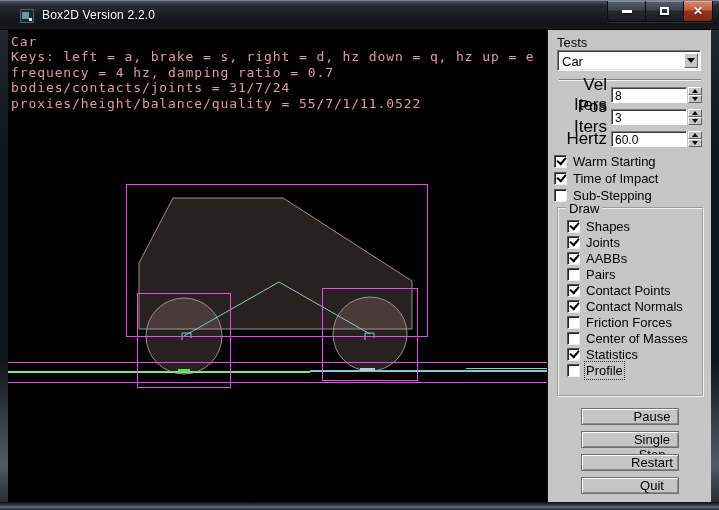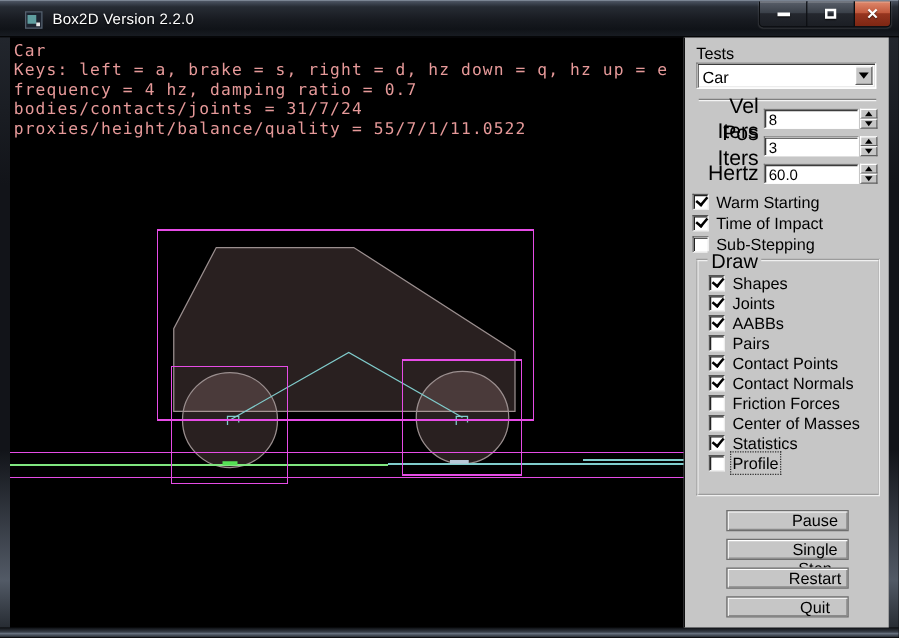--- a/index.html
+++ b/index.html
@@ -79,21 +79,21 @@
   .cb-row { display:flex; align-items:center; height:13px; }
   .cb-box { width:13px; height:13px; background:#fff; border:1px solid; border-color:#555 #eee #eee #555;
     box-shadow:inset 1px 1px 0 #222; position:relative; flex:none; }
   .cb-row .cb-label { margin-left:6px; font-size:13px; white-space:nowrap; }
   .cb-row.checked .cb-box::after { content:""; position:absolute; left:2px; top:1px; width:7px; height:4px;
     border-left:2px solid #000; border-bottom:2px solid #000; transform:rotate(-50deg); }
   .cb-row.focused .cb-label { outline:1px dotted #333; outline-offset:1px; }
 
   .draw-group { position:absolute; left:9px; top:177px; width:147px; height:190px;
     border:2px groove #f0f0f0; }
-  .draw-title { position:absolute; left:7px; top:-8px; background:#c6c6c6; padding:0 3px; font-size:16px; }
+  .draw-title { position:absolute; left:7px; top:-8px; background:#c6c6c6; padding:0 3px; font-size:13px; }
   .draw-list { position:absolute; left:8px; top:11px; display:flex; flex-direction:column; gap:3px; }
 
   .buttons { position:absolute; left:33px; top:378px; display:flex; flex-direction:column; gap:6px; }
   .glui-btn { width:98px; height:17px; background:#c6c6c6; border:1px solid #6f6f6f;
     box-shadow:inset 1px 1px 0 #fff, inset -1px -1px 0 #8a8a8a;
     font-size:13px; text-align:center; line-height:15px; font-family:"Liberation Sans",sans-serif;padding-left:44px; }
 </style>
 </head>
 <body>
 

